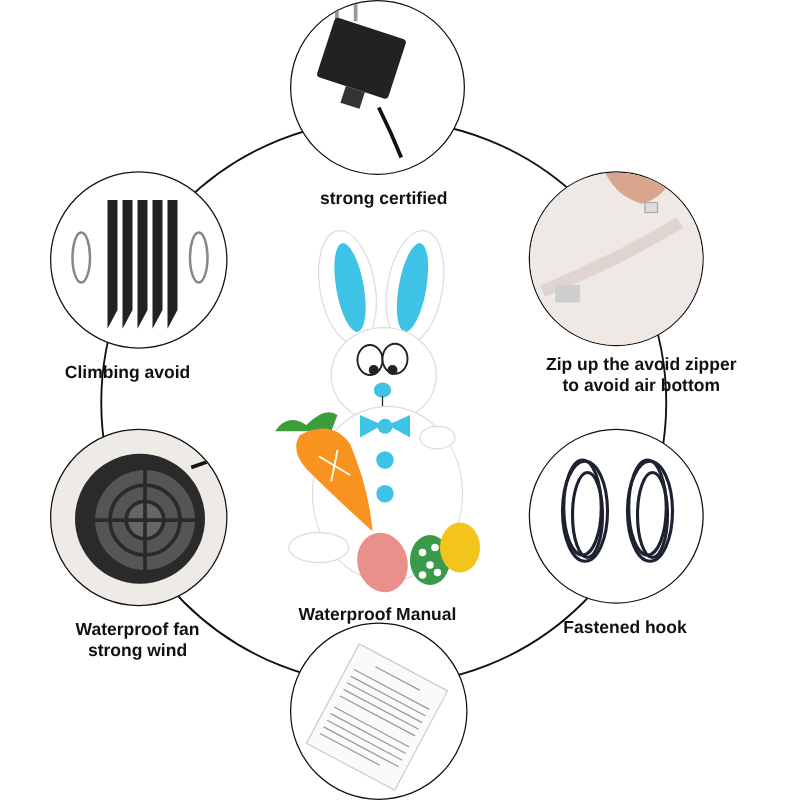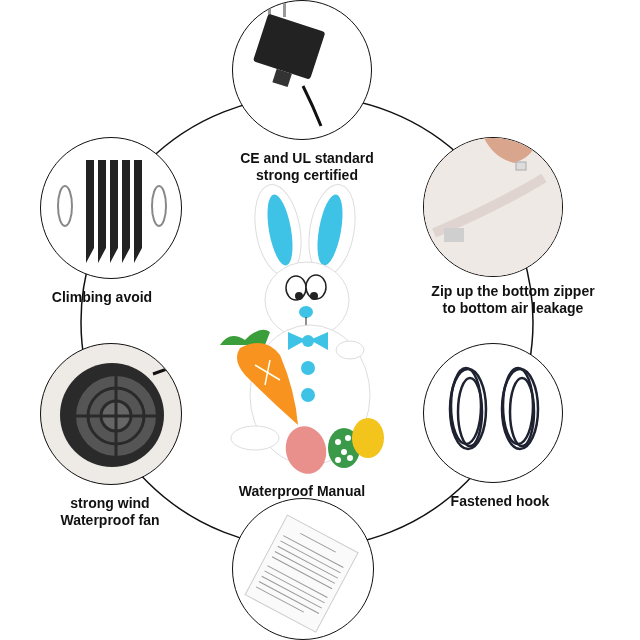--- a/index.html
+++ b/index.html
@@ -63,21 +63,20 @@
     <rect x="35" y="4" width="3" height="14" fill="#999"></rect>
     <rect x="50" y="2" width="3" height="14" fill="#999"></rect>
     <g transform="rotate(18 60 50)">
       <rect x="25" y="22" width="60" height="50" rx="3" fill="#222"></rect>
       <rect x="50" y="72" width="16" height="14" fill="#333"></rect>
     </g>
     <path d="M70 85 Q80 105 88 125" stroke="#111" stroke-width="3" fill="none"></path>
   </svg>
 </div>
 <div class="label" style="left:222px;top:150px;width:170px;">
-  <div>CE and UL standard</div>
   <div>strong certified</div>
 </div>
 
 <div class="bubble" style="left:40px;top:137px;width:142px;height:142px;">
   <svg width="142" height="142">
     <g fill="#222">
       <path d="M45 22 L53 22 L53 110 L45 125 Z"></path>
       <path d="M57 22 L65 22 L65 110 L57 125 Z"></path>
       <path d="M69 22 L77 22 L77 110 L69 125 Z"></path>
       <path d="M81 22 L89 22 L89 110 L81 125 Z"></path>
@@ -94,38 +93,38 @@
 <div class="bubble" style="left:423px;top:137px;width:140px;height:140px;background:#f1ecea;">
   <svg width="140" height="140">
     <rect x="0" y="0" width="140" height="140" fill="#efe9e6"></rect>
     <path d="M10 95 Q70 70 120 40" stroke="#e0d4d0" stroke-width="10" fill="none"></path>
     <path d="M60 0 Q70 20 90 25 Q105 20 110 10 L110 0 Z" fill="#d9a58c"></path>
     <rect x="92" y="24" width="10" height="8" fill="#ddd" stroke="#aaa"></rect>
     <rect x="20" y="90" width="20" height="14" fill="#cfcfcf"></rect>
   </svg>
 </div>
 <div class="label" style="left:413px;top:283px;width:200px;">
-  <div>Zip up the bottom zipper</div>
-  <div>to bottom air leakage</div>
+  <div>Zip up the avoid zipper</div>
+  <div>to avoid air bottom</div>
 </div>
 
 <div class="bubble" style="left:40px;top:343px;width:142px;height:142px;background:#eeeae6;">
   <svg width="142" height="142">
     <circle cx="71" cy="71" r="52" fill="#2a2a2a"></circle>
     <circle cx="75" cy="72" r="40" fill="#555"></circle>
     <circle cx="75" cy="72" r="28" fill="none" stroke="#2a2a2a" stroke-width="3"></circle>
     <circle cx="75" cy="72" r="15" fill="#666" stroke="#2a2a2a" stroke-width="3"></circle>
     <line x1="35" y1="72" x2="115" y2="72" stroke="#2a2a2a" stroke-width="3"></line>
     <line x1="75" y1="32" x2="75" y2="112" stroke="#2a2a2a" stroke-width="3"></line>
     <path d="M112 30 L140 20" stroke="#111" stroke-width="3"></path>
   </svg>
 </div>
 <div class="label" style="left:40px;top:495px;width:140px;">
+  <div>Waterproof fan</div>
   <div>strong wind</div>
-  <div>Waterproof fan</div>
 </div>
 
 <div class="bubble" style="left:423px;top:343px;width:140px;height:140px;">
   <svg width="140" height="140">
     <g fill="none" stroke="#1e2230" stroke-width="2.5">
       <ellipse cx="44" cy="65" rx="18" ry="40"></ellipse>
       <ellipse cx="46" cy="68" rx="12" ry="34"></ellipse>
       <ellipse cx="42" cy="62" rx="15" ry="38"></ellipse>
       <ellipse cx="96" cy="65" rx="18" ry="40"></ellipse>
       <ellipse cx="98" cy="68" rx="12" ry="34"></ellipse>

